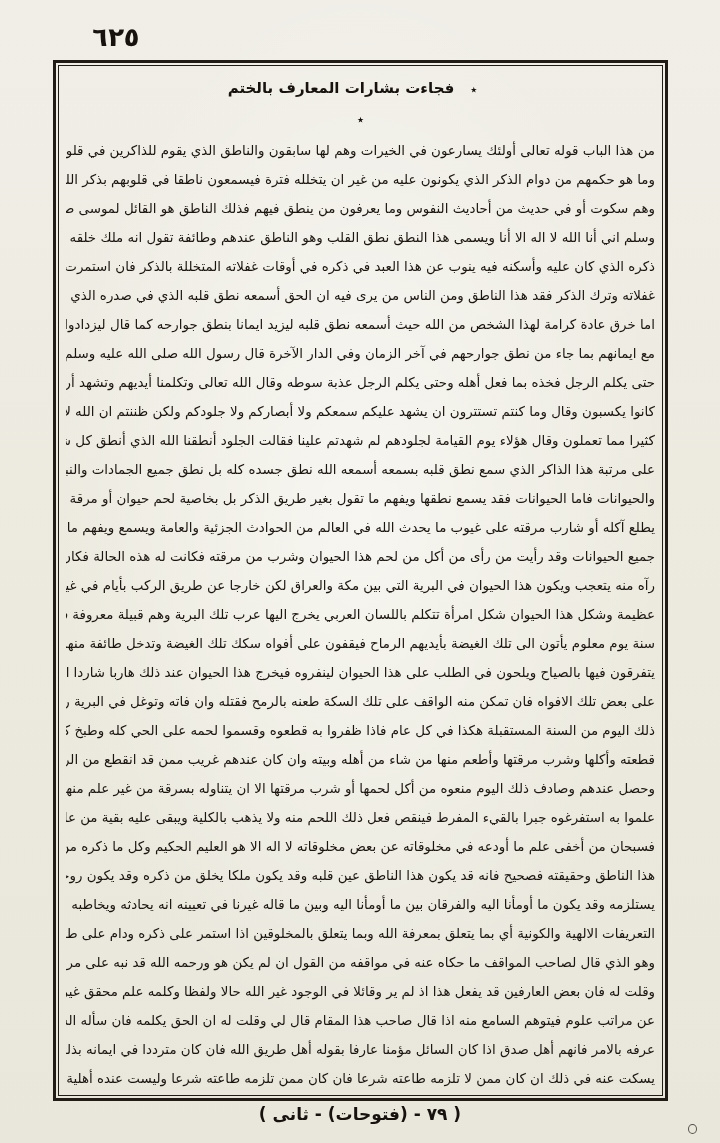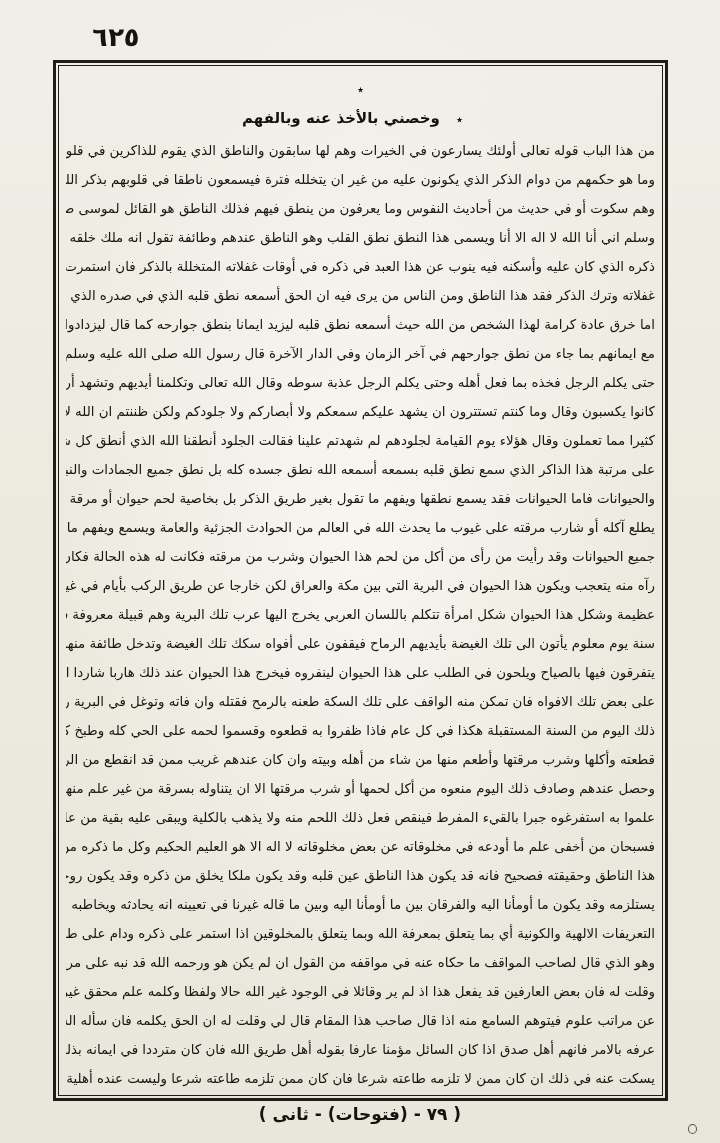--- a/index.html
+++ b/index.html
@@ -72,24 +72,24 @@
 <div class="scan"></div>
 
 <div class="page-number">٦٢٥</div>
 
 <div class="frame">
   <div class="frame-inner">
 
     <div class="verses">
       <div class="verse-row">
         <span class="verse-star">٭</span>
+        <span>فجاءت بشارات المعارف بالختم</span>
       </div>
       <div class="verse-row">
         <span class="verse-star">٭</span>
-        <span>وخصني بالأخذ عنه وبالفهم</span>
       </div>
     </div>
 
     <div class="body-text">
       <div class="body-line">من هذا الباب قوله تعالى أولئك يسارعون في الخيرات وهم لها سابقون والناطق الذي يقوم للذاكرين في قلوبهم</div>
       <div class="body-line">وما هو حكمهم من دوام الذكر الذي يكونون عليه من غير ان يتخلله فترة فيسمعون ناطقا في قلوبهم بذكر الله فهم</div>
       <div class="body-line">وهم سكوت أو في حديث من أحاديث النفوس وما يعرفون من ينطق فيهم فذلك الناطق هو القائل لموسى صلى الله عليه</div>
       <div class="body-line">وسلم اني أنا الله لا اله الا أنا ويسمى هذا النطق نطق القلب وهو الناطق عندهم وطائفة تقول انه ملك خلقه الله من</div>
       <div class="body-line">ذكره الذي كان عليه وأسكنه فيه ينوب عن هذا العبد في ذكره في أوقات غفلاته المتخللة بالذكر فان استمرت</div>
       <div class="body-line">غفلاته وترك الذكر فقد هذا الناطق ومن الناس من يرى فيه ان الحق أسمعه نطق قلبه الذي في صدره الذي هو عليه</div>

